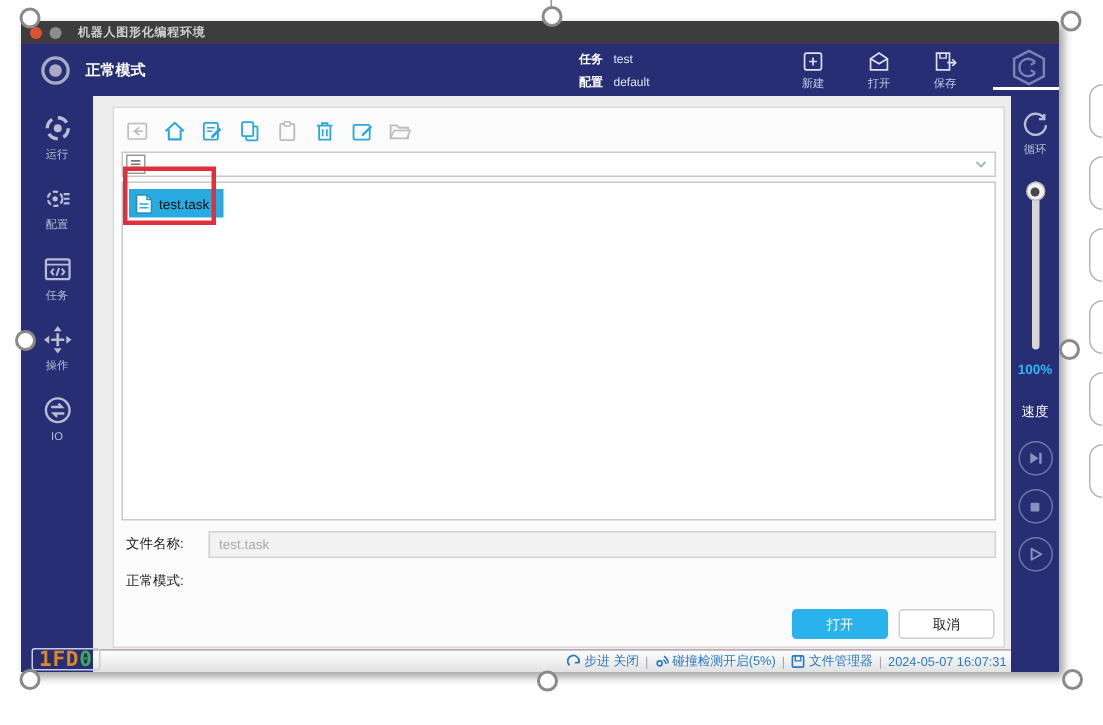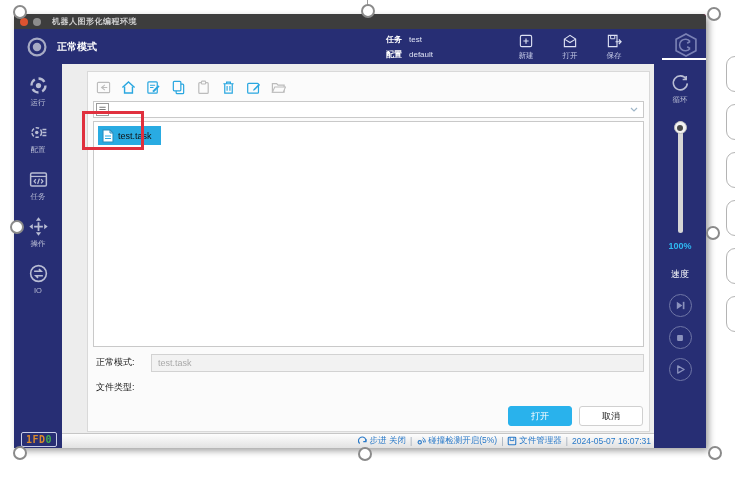--- a/index.html
+++ b/index.html
@@ -18,41 +18,41 @@
   .dot.min { background:#8d8d8d; }
   .title-text { color:#cfcfcf; font-size:8px; font-weight:bold; margin-left:6px; letter-spacing:.5px; }
 
   .header { height:35px; background:#272e74; position:relative; flex-shrink:0; }
   .mode { position:absolute; left:12px; top:0; height:35px; display:flex; align-items:center; gap:9px; }
   .mode-label { color:#fff; font-weight:bold; font-size:10px; }
   .kv-block { position:absolute; left:372px; top:5px; display:flex; flex-direction:column; gap:4px; font-size:8px; }
   .kv-row { display:flex; gap:7px; align-items:center; }
   .kv-key { color:#fff; font-weight:bold; }
   .kv-val { color:#dfe3f5; }
-  .actions { position:absolute; left:496px; top:3px; display:flex; gap:12px; }
+  .actions { position:absolute; left:512px; top:3px; display:flex; gap:12px; }
   .action-btn { width:32px; display:flex; flex-direction:column; align-items:center; gap:1px; cursor:pointer; }
   .action-label { font-size:7.5px; color:#c6cbe8; }
   .logo { position:absolute; right:6px; top:2px; width:28px; height:28px; }
   .logo-underline { position:absolute; right:0; bottom:4px; width:44px; height:2px; background:#fff; }
 
   .body { flex:1; display:flex; min-height:0; }
 
   
   .sidebar-left { width:48px; background:#272e74; display:flex; flex-direction:column;
                   align-items:center; padding-top:11px; gap:14px; position:relative; flex-shrink:0; }
   .side-item { display:flex; flex-direction:column; align-items:center; gap:2px; cursor:pointer;justify-content:flex-end; }
   .side-label { font-size:7.5px; color:#b9bdd4; }
   .hint-badge { position:absolute; left:7px; bottom:1px; border:1px solid #c8cce8; border-radius:2px;
                 padding:0 4px; height:15px; display:flex; align-items:center;
-                font-family:"DejaVu Sans Mono", monospace; font-size:10px; font-weight:bold; letter-spacing:.5px; }
+                font-family:"DejaVu Sans Mono", monospace; font-size:14px; font-weight:bold; letter-spacing:.5px; }
   .hint-orange { color:#d9892c; } .hint-green { color:#3fae4e; }
 
   
   .center { flex:1; display:flex; flex-direction:column; min-width:0; }
-  .main { flex:1; background:#ededed; display:flex; min-height:0;padding-left:12px; }
+  .main { flex:1; background:#ededed; display:flex; min-height:0; }
   .dialog { flex:1; margin:7px 4px 1px 13px; background:#fbfbfb; border:1px solid #d9d9d9;
             display:flex; flex-direction:column; padding:5px 5px 5px 5px; min-height:0; }
   .toolbar { display:flex; gap:8px; align-items:center; height:21px; margin:0 0 3px 2px; flex-shrink:0; }
   .tool-btn { width:17px; height:17px; display:flex; align-items:center; justify-content:center; cursor:pointer; }
   .path-combo { height:17px; border:1px solid #c9c9c9; background:#fff; display:flex; align-items:center;
                 justify-content:space-between; padding:0 5px 0 2px; margin-bottom:3px; flex-shrink:0; cursor:pointer; }
   .combo-listbtn { width:13px; height:13px; border:1px solid #9a9a9a; display:flex; align-items:center; justify-content:center; }
   .file-list { flex:1; border:1px solid #c9c9c9; background:#fff; overflow:hidden; padding:4px 0 0 4px; min-height:0; }
   .file-item { display:flex; align-items:center; gap:4px; height:19px; padding:0 9px 0 4px; width:fit-content; cursor:pointer; }
   .file-item.selected { background:#29abe2; }
@@ -69,21 +69,21 @@
   .btn.primary { background:#29b2ec; border:1px solid #29b2ec; color:#fff; }
   .btn.secondary { background:#fff; border:1px solid #d0d0d0; color:#222; }
 
   .statusbar { height:15px; background:linear-gradient(#fdfdfd,#e2e2e2); border-top:1px solid #c6c6c6;
                display:flex; align-items:center; justify-content:flex-end; gap:4px; font-size:8.5px;
                color:#2979c8; padding-right:3px; flex-shrink:0;padding-left:36px; }
   .status-item { display:flex; align-items:center; gap:2px; }
   .status-sep { color:#9aa7b6; }
 
   
-  .sidebar-right { width:52px; background:#272e74; display:flex; flex-direction:column;
+  .sidebar-right { width:32px; background:#272e74; display:flex; flex-direction:column;
                    align-items:center; padding-top:8px; flex-shrink:0;text-align:center; }
   .loop-item { display:flex; flex-direction:column; align-items:center; gap:2px; cursor:pointer; }
   .slider-wrap { position:relative; margin-top:16px; width:13px; height:112px; display:flex; justify-content:center; }
   .slider-track { width:5px; height:100%; background:#d6d6d6; border-radius:3px; }
   .slider-knob { position:absolute; top:0; left:0; width:13px; height:13px; border-radius:50%;
                  background:#f2f2f2; border:1px solid #bbb; display:flex; align-items:center; justify-content:center; cursor:grab; }
   .slider-knob::after { content:""; width:6px; height:6px; border-radius:50%; background:#4a4a4a; }
   .speed-pct { margin-top:8px; color:#2fb9f2; font-weight:bold; font-size:9px; }
   .speed-label { color:#fff; font-size:9px; margin-top:17px; }
   .pb-btn { width:23px; height:23px; border-radius:50%; border:1.5px solid #6f76a6; margin-top:9px;
@@ -284,26 +284,26 @@
                 <svg width="12" height="14" viewBox="0 0 12 14">
                   <path d="M1 1 H8 L11 4 V13 H1 Z" fill="#fff" stroke="#2a8fc0" stroke-width="1.1"></path>
                   <path d="M8 1 V4 H11" fill="none" stroke="#2a8fc0" stroke-width="1"></path>
                   <path d="M3 7 H9 M3 9.5 H9" stroke="#2aa7e0" stroke-width="1"></path>
                 </svg>
                 <span class="file-name">test.task</span>
               </div>
             </div>
 
             <div class="form-row">
+              <span class="form-label">文件名称:</span>
+              <input class="text-input" readonly="" value="test.task" style="">
+            </div>
+
+            <div class="form-row">
               <span class="form-label">正常模式:</span>
-              <input class="text-input" readonly="" value="test.task" style="">
-            </div>
-
-            <div class="form-row">
-              <span class="form-label">文件类型:</span>
             </div>
 
             <div class="dialog-buttons">
               <div class="btn primary">打开</div>
               <div class="btn secondary">取消</div>
             </div>
           </div>
         </div>
 
         <div class="statusbar">

